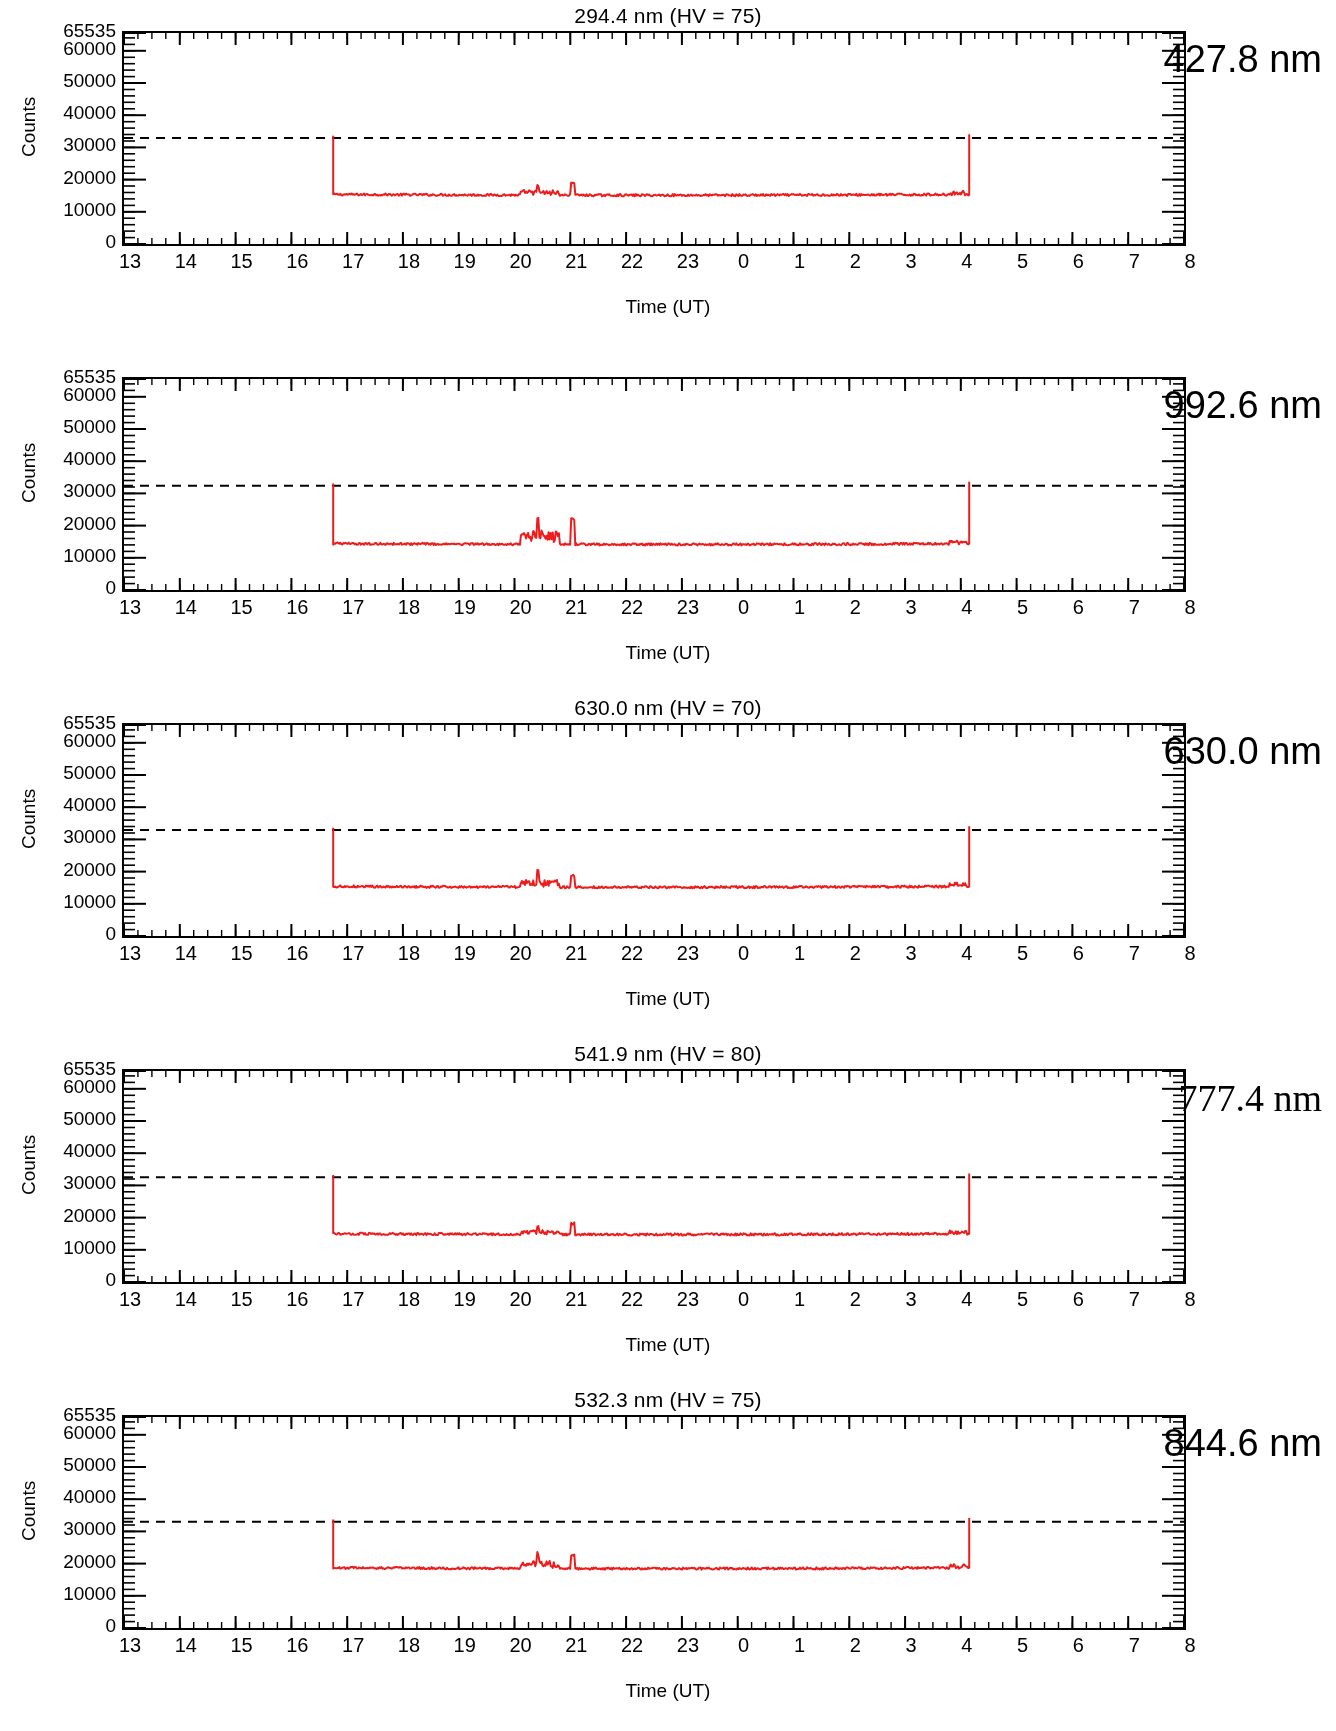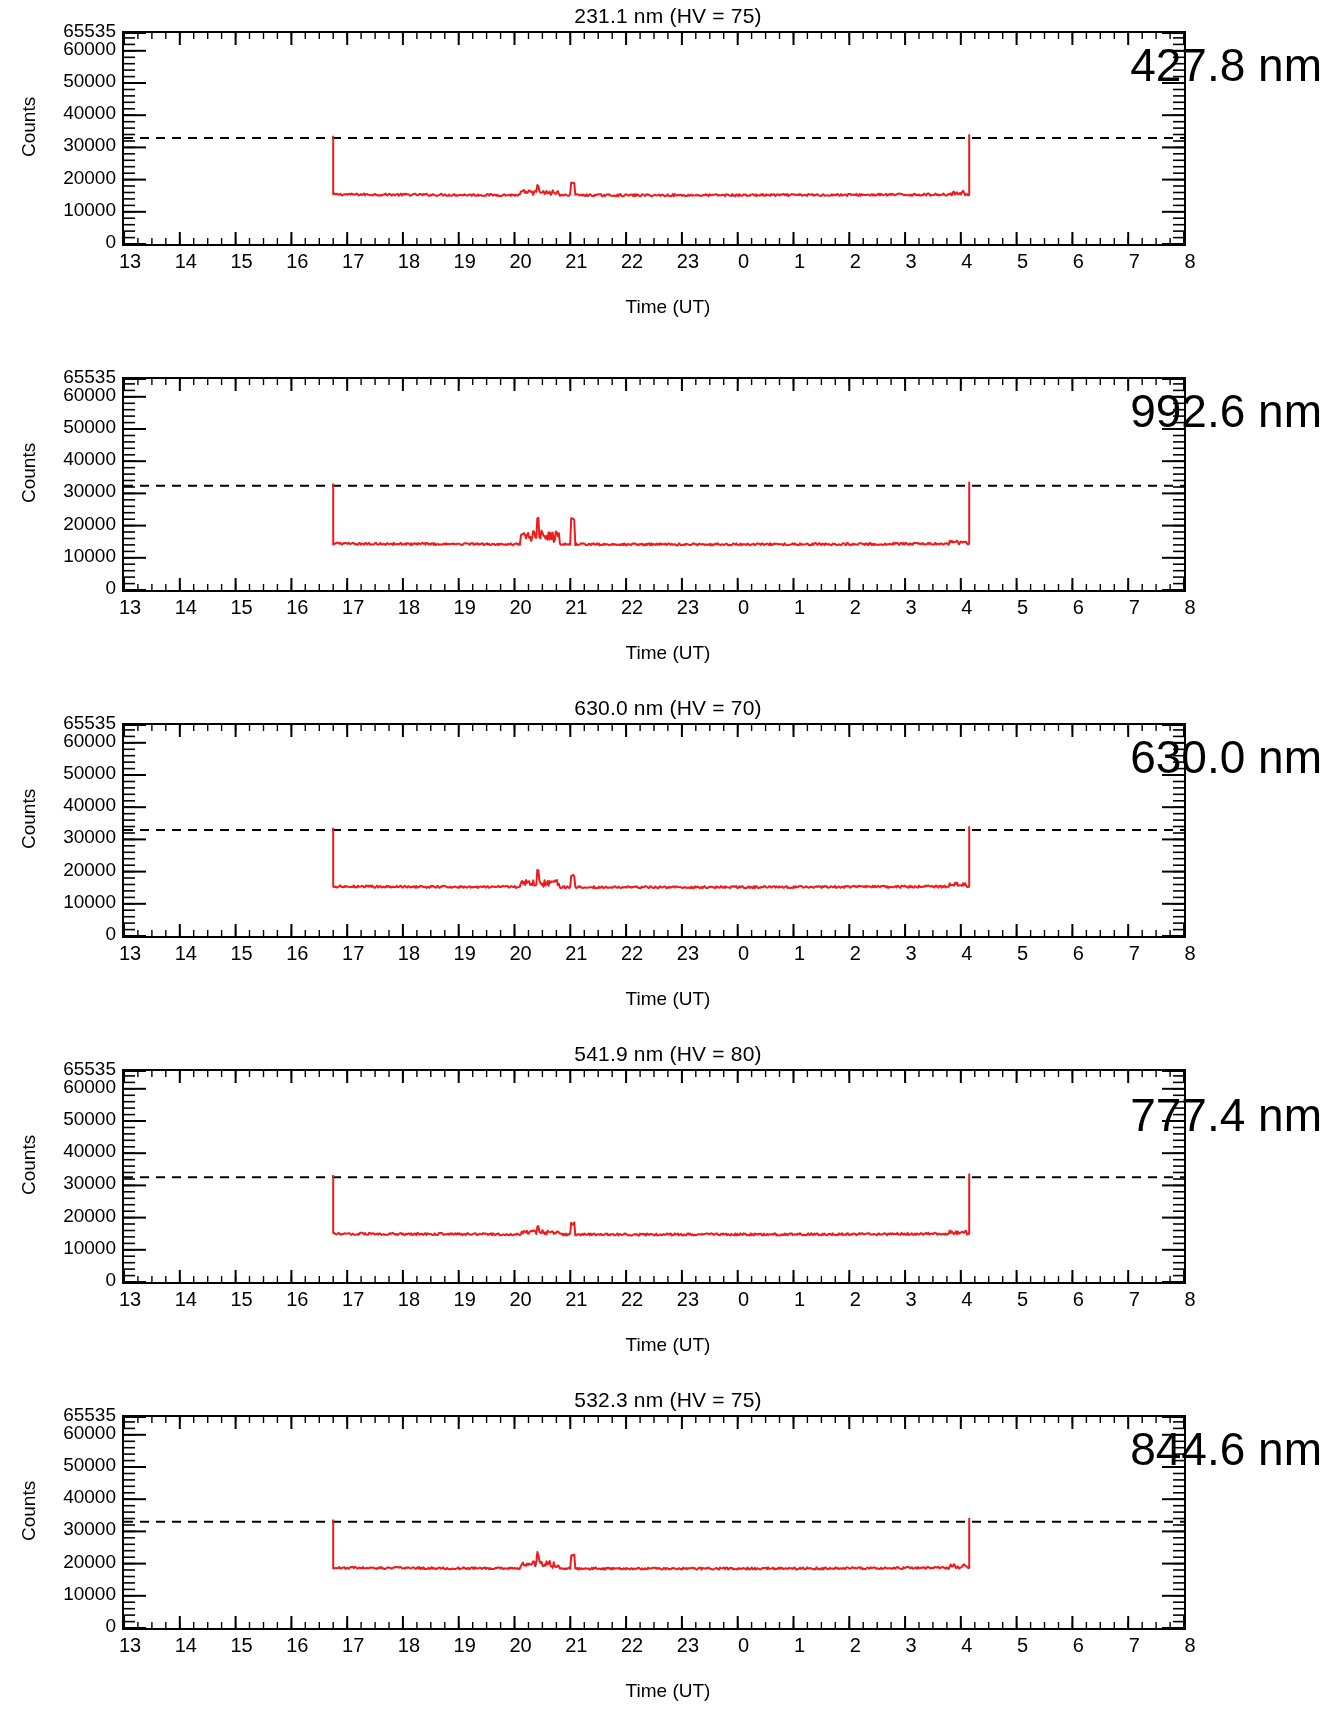--- a/index.html
+++ b/index.html
@@ -91,21 +91,21 @@
   .xtick-labels div {
     position: absolute;
     font-size: 20px;
     transform: translateX(-50%);
     white-space: nowrap;
   }
   .wl-annot {
     position: absolute;
     right: 14px;
     top: 6px;
-    font-size: 46px;
+    font-size: 38px;
     font-weight: normal;
     letter-spacing: 0px;
   }
   svg.ticks {
     position: absolute;
     left: 0;
     top: 0;
     width: 100%;
     height: 100%;
     pointer-events: none;
@@ -116,21 +116,21 @@
     top: 0;
     width: 100%;
     height: 100%;
   }
 </style>
 </head>
 <body>
 
 <div id="page">
     <div class="panel">
-      <div class="panel-title">231.1 nm (HV = 75)</div>
+      <div class="panel-title">294.4 nm (HV = 75)</div>
       <div class="ylabel">
         <span>Counts</span>
       </div>
       <div class="ytick-labels">
         <div style="top: 209px;">0</div>
         <div style="top: 176.803px;">10000</div>
         <div style="top: 144.607px;">20000</div>
         <div style="top: 112.41px;">30000</div>
         <div style="top: 80.2139px;">40000</div>
         <div style="top: 48.0173px;">50000</div>
@@ -1385,21 +1385,21 @@
           <line x1="1046.1" y1="211" x2="1046.1" y2="205" stroke="#000" stroke-width="1.4"></line>
           <line x1="1046.1" y1="0" x2="1046.1" y2="6" stroke="#000" stroke-width="1.4"></line>
           <line x1="1060.0" y1="211" x2="1060.0" y2="205" stroke="#000" stroke-width="1.4"></line>
           <line x1="1060.0" y1="0" x2="1060.0" y2="6" stroke="#000" stroke-width="1.4"></line>
         </svg>
         <svg class="trace" viewBox="0 0 1060 211" preserveAspectRatio="none">
           <line x1="0" y1="106.36" x2="1060" y2="106.36" stroke="#000000" stroke-width="2" stroke-dasharray="9 7"></line>
           <path d="M 209.21 104.11 L 209.21 160.45 L 209.21 162.12 L 210.24 161.95 L 211.26 162.92 L 212.29 163.44 L 213.31 163.26 L 214.34 161.88 L 215.37 162.17 L 216.39 163.78 L 217.42 163.26 L 218.44 162.94 L 219.47 162.99 L 220.49 162.22 L 221.52 162.40 L 222.55 162.80 L 223.57 162.63 L 224.60 162.24 L 225.62 162.19 L 226.65 163.76 L 227.68 163.64 L 228.70 162.60 L 229.73 163.49 L 230.75 163.87 L 231.78 163.73 L 232.80 163.62 L 233.83 162.80 L 234.86 163.88 L 235.88 161.82 L 236.91 161.72 L 237.93 161.73 L 238.96 162.17 L 239.98 163.47 L 241.01 162.14 L 242.04 163.62 L 243.06 163.73 L 244.09 163.82 L 245.11 161.83 L 246.14 162.17 L 247.17 162.95 L 248.19 162.25 L 249.22 162.81 L 250.24 162.44 L 251.27 163.52 L 252.29 163.28 L 253.32 162.46 L 254.35 163.70 L 255.37 162.52 L 256.40 162.53 L 257.42 163.96 L 258.45 163.56 L 259.48 163.05 L 260.50 163.70 L 261.53 163.73 L 262.55 163.64 L 263.58 163.90 L 264.60 163.35 L 265.63 162.19 L 266.66 162.92 L 267.68 162.55 L 268.71 161.84 L 269.73 162.78 L 270.76 162.89 L 271.78 163.91 L 272.81 163.12 L 273.84 163.85 L 274.86 163.00 L 275.89 162.18 L 276.91 162.00 L 277.94 163.49 L 278.97 162.39 L 279.99 163.99 L 281.02 163.93 L 282.04 162.73 L 283.07 163.35 L 284.09 162.57 L 285.12 162.53 L 286.15 163.67 L 287.17 162.27 L 288.20 163.86 L 289.22 163.97 L 290.25 162.52 L 291.28 162.72 L 292.30 164.09 L 293.33 161.97 L 294.35 162.24 L 295.38 163.75 L 296.40 162.96 L 297.43 162.69 L 298.46 163.17 L 299.48 163.98 L 300.51 162.55 L 301.53 162.16 L 302.56 164.12 L 303.58 162.34 L 304.61 162.88 L 305.64 163.04 L 306.66 162.86 L 307.69 163.63 L 308.71 163.99 L 309.74 163.93 L 310.77 162.40 L 311.79 164.07 L 312.82 164.01 L 313.84 163.97 L 314.87 162.07 L 315.89 162.04 L 316.92 162.06 L 317.95 162.11 L 318.97 163.21 L 320.00 163.82 L 321.02 163.18 L 322.05 163.53 L 323.08 163.03 L 324.10 162.80 L 325.13 163.82 L 326.15 162.30 L 327.18 163.07 L 328.20 162.36 L 329.23 163.54 L 330.26 163.48 L 331.28 162.24 L 332.31 163.50 L 333.33 162.29 L 334.36 163.18 L 335.38 162.24 L 336.41 163.57 L 337.44 162.91 L 338.46 164.22 L 339.49 163.12 L 340.51 162.78 L 341.54 164.25 L 342.57 162.93 L 343.59 162.08 L 344.62 163.00 L 345.64 163.39 L 346.67 163.44 L 347.69 163.79 L 348.72 163.15 L 349.75 162.50 L 350.77 162.60 L 351.80 162.33 L 352.82 164.00 L 353.85 163.89 L 354.88 163.22 L 355.90 162.69 L 356.93 163.09 L 357.95 163.38 L 358.98 162.13 L 360.00 162.68 L 361.03 162.61 L 362.06 162.78 L 363.08 162.78 L 364.11 164.05 L 365.13 163.07 L 366.16 163.26 L 367.18 162.33 L 368.21 164.29 L 369.24 162.27 L 370.26 163.59 L 371.29 164.08 L 372.31 162.95 L 373.34 162.88 L 374.37 162.25 L 375.39 163.97 L 376.42 164.32 L 377.44 164.05 L 378.47 163.86 L 379.49 163.25 L 380.52 164.10 L 381.55 164.06 L 382.57 162.95 L 383.60 163.88 L 384.62 163.94 L 385.65 164.19 L 386.68 162.87 L 387.70 163.77 L 388.73 164.31 L 389.75 163.57 L 390.78 163.57 L 391.80 163.83 L 392.83 162.56 L 393.86 163.25 L 394.88 163.66 L 395.91 164.21 L 396.93 162.53 L 397.96 160.49 L 398.98 162.46 L 400.01 160.03 L 401.04 160.55 L 402.06 161.46 L 403.09 159.87 L 404.11 162.80 L 405.14 162.16 L 406.17 160.13 L 407.19 160.04 L 408.22 160.18 L 409.24 159.31 L 410.27 160.28 L 411.29 159.74 L 412.32 162.95 L 413.35 155.60 L 414.37 155.04 L 415.40 160.92 L 416.42 161.70 L 417.45 162.05 L 418.48 159.14 L 419.50 161.24 L 420.53 162.94 L 421.55 161.36 L 422.58 163.37 L 423.60 159.82 L 424.63 160.56 L 425.66 161.10 L 426.68 161.35 L 427.71 160.36 L 428.73 160.49 L 429.76 162.95 L 430.78 161.97 L 431.81 162.37 L 432.84 160.49 L 433.86 160.68 L 434.89 161.38 L 435.91 162.62 L 436.94 162.77 L 437.97 162.58 L 438.99 164.36 L 440.02 162.92 L 441.04 164.29 L 442.07 162.61 L 443.09 164.40 L 444.12 163.25 L 445.15 163.47 L 446.17 162.40 L 447.20 151.70 L 448.22 153.39 L 449.25 153.42 L 450.28 151.39 L 451.30 164.36 L 452.33 164.15 L 453.35 163.21 L 454.38 163.58 L 455.40 163.18 L 456.43 164.46 L 457.46 163.61 L 458.48 162.85 L 459.51 164.02 L 460.53 162.58 L 461.56 163.47 L 462.58 163.73 L 463.61 163.82 L 464.64 162.44 L 465.66 164.06 L 466.69 162.58 L 467.71 164.27 L 468.74 163.06 L 469.77 162.51 L 470.79 162.84 L 471.82 164.36 L 472.84 163.85 L 473.87 163.13 L 474.89 163.23 L 475.92 163.95 L 476.95 162.70 L 477.97 164.05 L 479.00 164.24 L 480.02 163.67 L 481.05 162.87 L 482.08 162.89 L 483.10 162.54 L 484.13 164.29 L 485.15 163.62 L 486.18 163.98 L 487.20 163.14 L 488.23 163.22 L 489.26 163.03 L 490.28 164.23 L 491.31 164.14 L 492.33 163.57 L 493.36 162.49 L 494.38 164.39 L 495.41 163.10 L 496.44 163.15 L 497.46 164.04 L 498.49 163.73 L 499.51 163.56 L 500.54 162.41 L 501.57 162.66 L 502.59 163.36 L 503.62 164.24 L 504.64 164.35 L 505.67 164.08 L 506.69 164.46 L 507.72 164.59 L 508.75 163.78 L 509.77 163.47 L 510.80 163.07 L 511.82 163.71 L 512.85 163.08 L 513.88 164.38 L 514.90 164.63 L 515.93 162.67 L 516.95 163.39 L 517.98 162.98 L 519.00 162.70 L 520.03 163.88 L 521.06 162.91 L 522.08 164.53 L 523.11 162.47 L 524.13 163.23 L 525.16 164.03 L 526.18 162.88 L 527.21 162.92 L 528.24 163.46 L 529.26 163.47 L 530.29 164.49 L 531.31 163.81 L 532.34 162.63 L 533.37 164.55 L 534.39 164.15 L 535.42 164.08 L 536.44 163.25 L 537.47 164.18 L 538.49 164.08 L 539.52 162.94 L 540.55 163.84 L 541.57 163.84 L 542.60 162.61 L 543.62 162.55 L 544.65 163.68 L 545.68 162.86 L 546.70 162.51 L 547.73 164.61 L 548.75 163.95 L 549.78 164.09 L 550.80 162.40 L 551.83 163.25 L 552.86 163.51 L 553.88 162.59 L 554.91 164.35 L 555.93 163.47 L 556.96 162.78 L 557.98 164.39 L 559.01 164.48 L 560.04 163.40 L 561.06 163.88 L 562.09 164.35 L 563.11 162.98 L 564.14 162.39 L 565.17 163.60 L 566.19 162.61 L 567.22 164.00 L 568.24 163.56 L 569.27 164.47 L 570.29 163.53 L 571.32 164.32 L 572.35 164.03 L 573.37 163.49 L 574.40 163.31 L 575.42 163.37 L 576.45 163.50 L 577.48 162.75 L 578.50 163.64 L 579.53 163.20 L 580.55 162.96 L 581.58 162.74 L 582.60 162.45 L 583.63 162.56 L 584.66 162.88 L 585.68 163.37 L 586.71 162.40 L 587.73 162.36 L 588.76 162.88 L 589.78 163.98 L 590.81 162.94 L 591.84 162.87 L 592.86 162.37 L 593.89 163.65 L 594.91 164.08 L 595.94 164.31 L 596.97 162.77 L 597.99 163.23 L 599.02 162.42 L 600.04 163.72 L 601.07 163.01 L 602.09 162.61 L 603.12 164.15 L 604.15 162.95 L 605.17 163.74 L 606.20 164.56 L 607.22 162.91 L 608.25 163.86 L 609.28 163.67 L 610.30 164.29 L 611.33 162.48 L 612.35 164.46 L 613.38 162.77 L 614.40 164.08 L 615.43 163.92 L 616.46 162.43 L 617.48 163.41 L 618.51 163.94 L 619.53 162.32 L 620.56 162.91 L 621.58 162.68 L 622.61 164.33 L 623.64 163.94 L 624.66 164.35 L 625.69 164.39 L 626.71 162.29 L 627.74 164.14 L 628.77 163.10 L 629.79 164.41 L 630.82 162.47 L 631.84 163.43 L 632.87 163.10 L 633.89 163.78 L 634.92 162.76 L 635.95 163.12 L 636.97 162.62 L 638.00 164.35 L 639.02 164.40 L 640.05 162.61 L 641.08 163.87 L 642.10 164.26 L 643.13 162.88 L 644.15 164.15 L 645.18 163.15 L 646.20 163.25 L 647.23 163.70 L 648.26 163.09 L 649.28 163.73 L 650.31 162.30 L 651.33 162.55 L 652.36 164.42 L 653.38 163.55 L 654.41 164.36 L 655.44 164.40 L 656.46 164.20 L 657.49 163.32 L 658.51 163.96 L 659.54 164.12 L 660.57 162.45 L 661.59 164.06 L 662.62 162.93 L 663.64 164.19 L 664.67 163.23 L 665.69 162.47 L 666.72 162.80 L 667.75 162.38 L 668.77 164.10 L 669.80 163.67 L 670.82 163.21 L 671.85 163.42 L 672.88 163.91 L 673.90 162.58 L 674.93 163.24 L 675.95 162.39 L 676.98 163.11 L 678.00 163.97 L 679.03 164.30 L 680.06 163.74 L 681.08 163.93 L 682.11 164.26 L 683.13 163.87 L 684.16 162.39 L 685.18 163.81 L 686.21 164.04 L 687.24 162.22 L 688.26 163.31 L 689.29 164.26 L 690.31 162.61 L 691.34 163.61 L 692.37 162.40 L 693.39 162.40 L 694.42 164.01 L 695.44 163.63 L 696.47 164.21 L 697.49 164.30 L 698.52 162.66 L 699.55 163.86 L 700.57 162.55 L 701.60 163.80 L 702.62 164.16 L 703.65 163.95 L 704.68 162.84 L 705.70 163.04 L 706.73 163.08 L 707.75 164.28 L 708.78 162.40 L 709.80 163.80 L 710.83 163.71 L 711.86 164.24 L 712.88 163.81 L 713.91 164.04 L 714.93 162.28 L 715.96 163.50 L 716.98 163.57 L 718.01 162.18 L 719.04 164.11 L 720.06 163.61 L 721.09 163.26 L 722.11 163.94 L 723.14 162.20 L 724.17 162.55 L 725.19 164.18 L 726.22 163.82 L 727.24 163.09 L 728.27 163.46 L 729.29 162.52 L 730.32 162.75 L 731.35 162.81 L 732.37 164.12 L 733.40 163.47 L 734.42 163.27 L 735.45 162.12 L 736.48 163.00 L 737.50 162.44 L 738.53 162.27 L 739.55 163.36 L 740.58 163.29 L 741.60 162.77 L 742.63 162.56 L 743.66 162.50 L 744.68 162.04 L 745.71 163.17 L 746.73 163.68 L 747.76 163.40 L 748.78 163.49 L 749.81 163.01 L 750.84 163.34 L 751.86 163.47 L 752.89 164.17 L 753.91 162.72 L 754.94 162.31 L 755.97 163.71 L 756.99 163.52 L 758.02 163.22 L 759.04 162.98 L 760.07 162.53 L 761.09 162.32 L 762.12 163.31 L 763.15 164.09 L 764.17 162.55 L 765.20 163.07 L 766.22 162.21 L 767.25 163.41 L 768.28 162.31 L 769.30 163.08 L 770.33 162.80 L 771.35 163.11 L 772.38 163.05 L 773.40 161.91 L 774.43 163.57 L 775.46 163.47 L 776.48 163.82 L 777.51 161.87 L 778.53 163.03 L 779.56 163.49 L 780.58 162.45 L 781.61 163.93 L 782.64 163.55 L 783.66 161.86 L 784.69 164.04 L 785.71 163.56 L 786.74 163.26 L 787.77 162.23 L 788.79 163.68 L 789.82 163.69 L 790.84 162.55 L 791.87 163.87 L 792.89 162.42 L 793.92 162.99 L 794.95 163.67 L 795.97 162.96 L 797.00 162.07 L 798.02 162.60 L 799.05 163.98 L 800.08 162.65 L 801.10 162.67 L 802.13 161.94 L 803.15 163.06 L 804.18 161.86 L 805.20 163.47 L 806.23 163.03 L 807.26 162.88 L 808.28 162.54 L 809.31 163.21 L 810.33 161.79 L 811.36 162.04 L 812.38 162.22 L 813.41 163.82 L 814.44 162.82 L 815.46 162.63 L 816.49 163.43 L 817.51 163.19 L 818.54 163.26 L 819.57 162.74 L 820.59 163.55 L 821.62 162.53 L 822.64 163.75 L 823.67 163.20 L 824.69 162.41 L 825.72 159.47 L 826.75 162.02 L 827.77 160.19 L 828.80 161.70 L 829.82 163.12 L 830.85 162.15 L 831.88 160.34 L 832.90 163.13 L 833.93 160.51 L 834.95 162.70 L 835.98 162.05 L 837.00 161.64 L 838.03 160.54 L 839.06 161.24 L 840.08 161.86 L 841.11 159.98 L 842.13 160.09 L 843.16 163.60 L 844.18 163.11 L 845.21 161.63 L 845.21 162.71 L 845.21 102.50" fill="none" stroke="#ee1c1c" stroke-width="2" stroke-linejoin="round"></path>
         </svg>
       </div>
-      <div class="wl-annot" style="top: 50px;">777.4 nm</div>
+      <div class="wl-annot" style="top: 38px; font-family: Liberation Serif, serif;">777.4 nm</div>
       <div class="xtick-labels">
         <div style="left: 0px;">13</div>
         <div style="left: 55.7895px;">14</div>
         <div style="left: 111.579px;">15</div>
         <div style="left: 167.368px;">16</div>
         <div style="left: 223.158px;">17</div>
         <div style="left: 278.947px;">18</div>
         <div style="left: 334.737px;">19</div>
         <div style="left: 390.526px;">20</div>
         <div style="left: 446.316px;">21</div>

